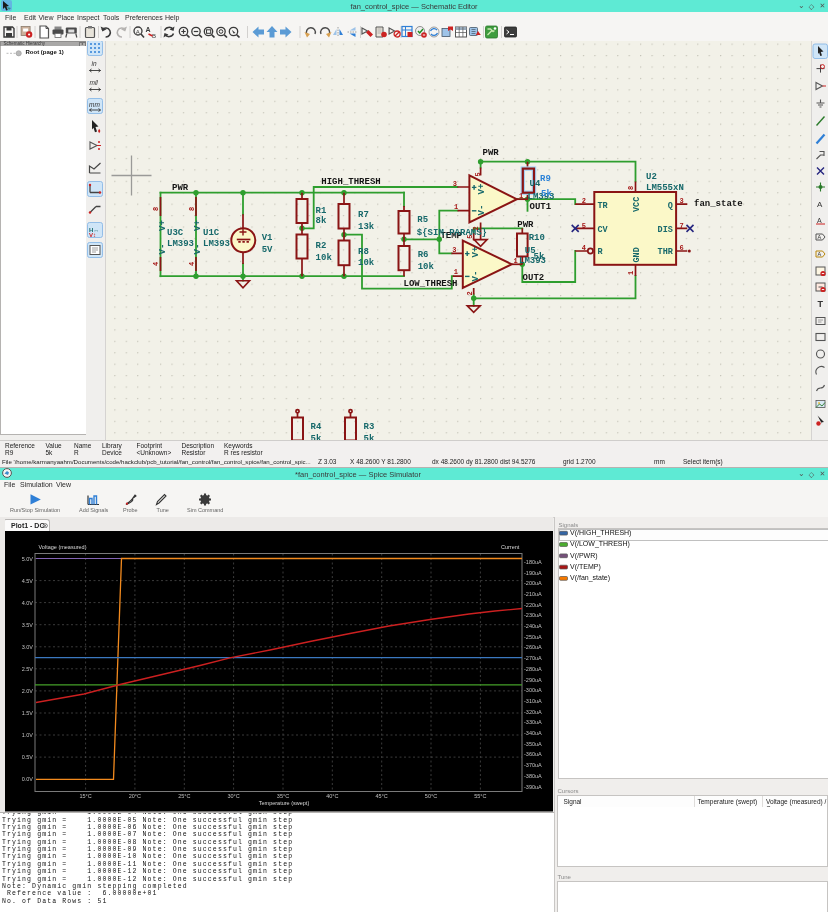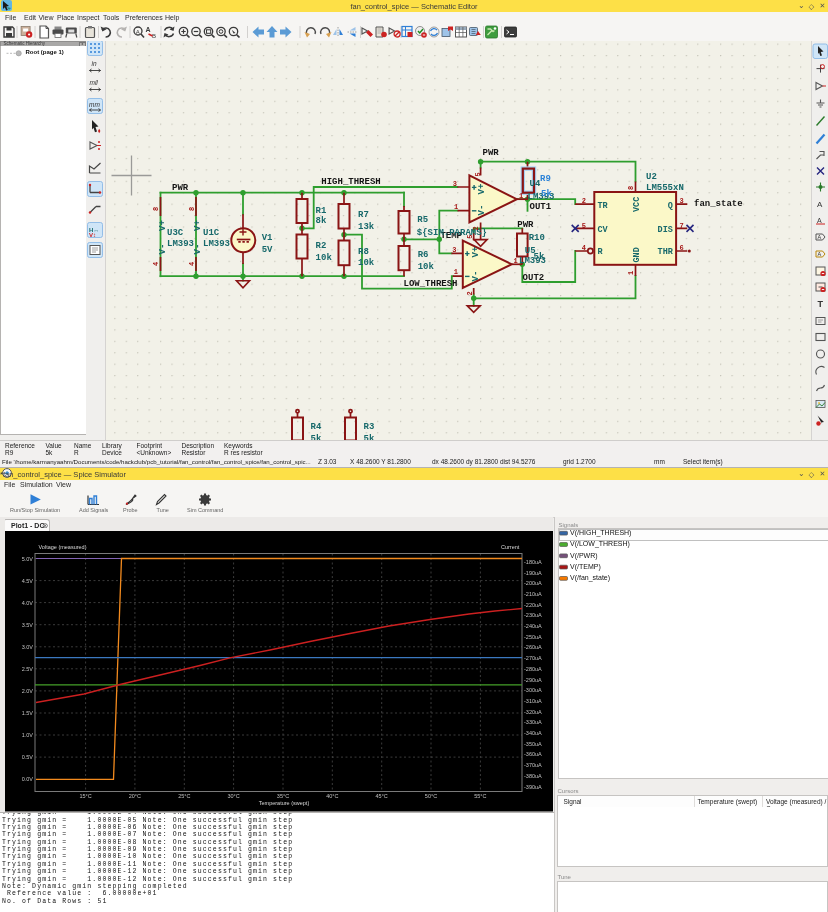--- a/index.html
+++ b/index.html
@@ -1,19 +1,19 @@
 <!DOCTYPE html>
 <html><head>
 <meta charset="utf-8">
 <style>
   html,body{margin:0;padding:0;}
   body{width:828px;height:912px;position:relative;overflow:hidden;
        font-family:"Liberation Sans",sans-serif;background:#f0efed;}
   .abs{position:absolute;}
-  .tb1{background:#fde047;text-decoration:underline;}
+  .tb1{background:#5eead4;text-decoration:underline;}
   .menutxt{font-size:7px;color:#2b2b2b;}
 </style>
 </head>
 <body>
 
 <div class="abs tb1" style="left:0;top:0;width:828px;height:12px;border-bottom:1px solid #c9c7c5;">
   <svg class="abs" style="left:1px;top:0px" width="12" height="12" viewBox="0 0 12 12">
     <rect x="0" y="0" width="11" height="11" rx="2" fill="#63b6e2"></rect>
     <path d="M2 1 L8 6 L5.4 6.6 L6.8 10 L5.2 10.6 L3.8 7.2 L2 9 Z" fill="#1a1a1a"></path>
     <path d="M6 7 L10 8 L8 10 Z" fill="#2a8f7f"></path>
@@ -603,21 +603,21 @@
   <span class="abs" style="left:563px;top:2px;">grid 1.2700</span>
   <span class="abs" style="left:654px;top:2px;">mm</span>
   <span class="abs" style="left:683px;top:2px;">Select item(s)</span>
 </div>
 
 <div class="abs tb1" style="left:0;top:466.5px;width:828px;height:12px;border-top:1px solid #b5b3b1;border-bottom:1px solid #c9c7c5;">
   <svg class="abs" style="left:2px;top:0.5px" width="10" height="10" viewBox="0 0 10 10">
     <circle cx="5" cy="5" r="4.4" fill="#f3f3f3" stroke="#555" stroke-width="1"></circle>
     <path d="M2.5 5.5 L5 3 L7 4.5 L6 7 Z" fill="#3c8dcc"></path>
   </svg>
-  <div class="abs" style="left:0;top:2px;width:716px;text-align:left;font-size:7.5px;color:#3a3a3a;">*fan_control_spice — Spice Simulator</div>
+  <div class="abs" style="left:0;top:2px;width:716px;text-align:center;font-size:7.5px;color:#3a3a3a;">*fan_control_spice — Spice Simulator</div>
   <span class="abs" style="left:798px;top:1.5px;font-size:8px;color:#555;">⌄</span>
     <span class="abs" style="left:808.5px;top:2.5px;font-size:7.5px;color:#555;">◇</span>
     <span class="abs" style="left:819.5px;top:2.5px;font-size:7px;color:#555;">✕</span>
 </div>
 <div class="abs" style="left:0;top:479.5px;width:828px;height:10px;background:#f6f5f3;">
   <span class="abs menutxt" style="left:4px;top:1px;">File</span>
   <span class="abs menutxt" style="left:20px;top:1px;">Simulation</span>
   <span class="abs menutxt" style="left:56px;top:1px;">View</span>
 </div>
 

